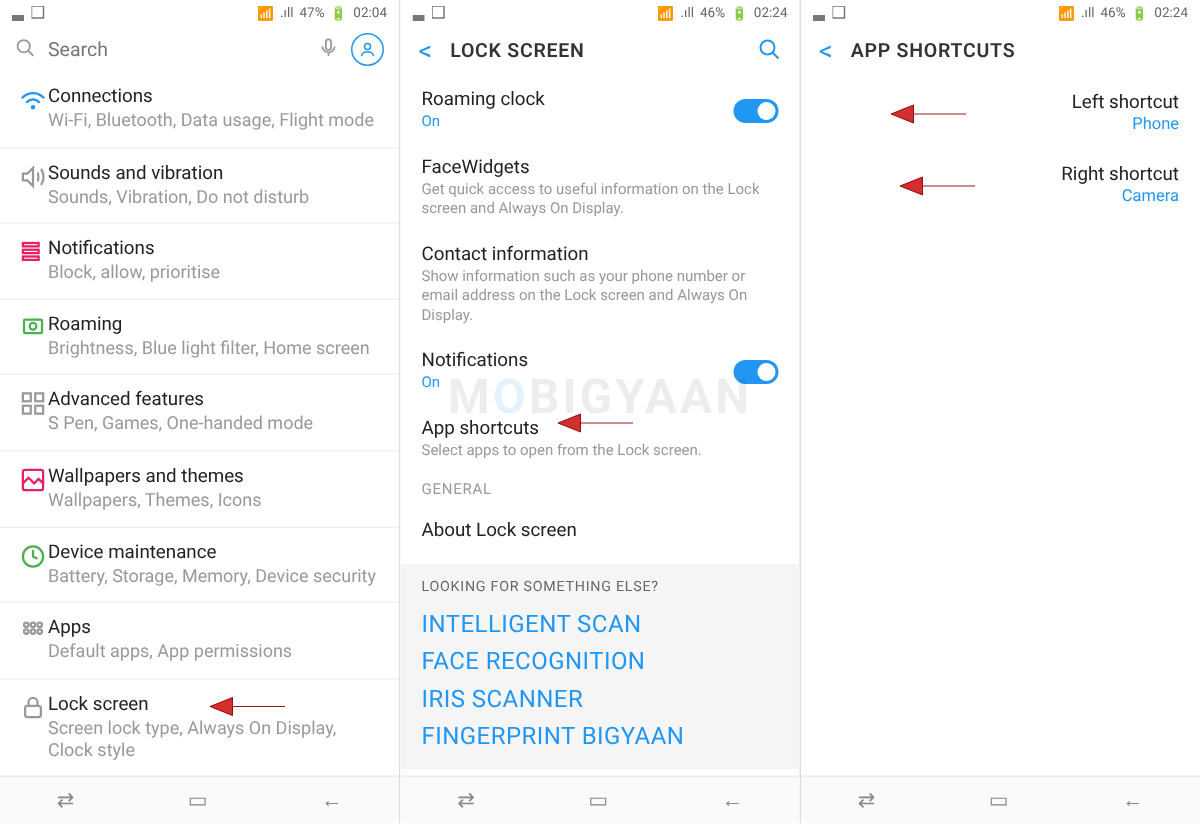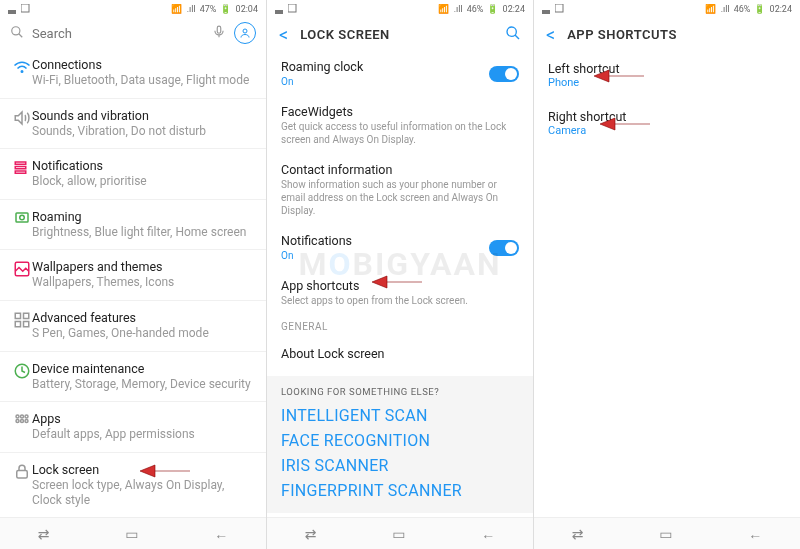--- a/index.html
+++ b/index.html
@@ -44,21 +44,21 @@
 
 .looking-box { background: #f5f5f5; padding: 10px 14px; margin-top: 6px; }
 .looking-title { font-size: 9.5px; color: #666; letter-spacing: 0.5px; margin-bottom: 6px; }
 .looking-link { font-size: 16px; color: #2196f3; padding: 3px 0; display: block; letter-spacing: 0.3px; }
 
 .lock-preview { margin: 8px auto; width: 170px; height: 300px; border-radius: 10px; background: linear-gradient(180deg, #2a3d6b 0%, #3c5a8f 30%, #5a7ab0 55%, #7a8fb5 75%, #1a2340 100%); position: relative; overflow: hidden; }
 .lock-time { position: absolute; top: 50px; left: 50%; transform: translateX(-50%); color: #eaf2ff; font-size: 34px; font-weight: 200; text-align: center; line-height: 1; }
 .lock-icon-left { position: absolute; bottom: 14px; left: 14px; width: 22px; height: 22px; background: #4caf50; border-radius: 50%; }
 .lock-icon-right { position: absolute; bottom: 14px; right: 14px; width: 22px; height: 22px; background: #6a5acd; border-radius: 50%; }
 
-.shortcut-item { padding: 10px 14px; position: relative; }
+.shortcut-item { padding: 10px 14px; position: relative; text-align: right; }
 .shortcut-title { font-size: 12.5px; color: #222; }
 .shortcut-value { font-size: 11px; color: #2196f3; }
 
 .nav-bar { height: 32px; border-top: 1px solid #eee; display: flex; justify-content: space-around; align-items: center; background: #fafafa; }
 .nav-btn { color: #888; font-size: 14px; }
 
 .red-arrow { position: absolute; pointer-events: none; }
 .red-arrow svg { display: block; }
 
 .watermark { position: absolute; top: 48%; left: 50%; transform: translate(-50%, -50%); font-size: 32px; font-weight: 700; color: rgba(0,0,0,0.07); letter-spacing: 2px; pointer-events: none; z-index: 50; }
@@ -157,42 +157,42 @@
               <circle cx="12" cy="10" r="3"></circle>
             </svg>
           </span>
       <div class="item-text">
             <div class="item-title">Roaming</div>
             <div class="item-sub">Brightness, Blue light filter, Home screen</div>
           </div>
     </div>
     <div class="list-item with-divider">
       <span class="item-icon">
-            <svg class="icon-svg" viewBox="0 0 24 24" fill="none" stroke="#e91e63" stroke-width="2">
-              <rect x="3" y="3" width="18" height="18" rx="2"></rect>
-              <path d="M3 15l5-5 5 5 4-4 4 4"></path>
-            </svg>
-          </span>
-      <div class="item-text">
-            <div class="item-title">Wallpapers and themes</div>
-            <div class="item-sub">Wallpapers, Themes, Icons</div>
-          </div>
-    </div>
-    <div class="list-item with-divider">
-      <span class="item-icon">
             <svg class="icon-svg" viewBox="0 0 24 24" fill="none" stroke="#999" stroke-width="2">
               <rect x="3" y="3" width="7" height="7"></rect>
               <rect x="14" y="3" width="7" height="7"></rect>
               <rect x="3" y="14" width="7" height="7"></rect>
               <rect x="14" y="14" width="7" height="7"></rect>
             </svg>
           </span>
       <div class="item-text">
             <div class="item-title">Advanced features</div>
             <div class="item-sub">S Pen, Games, One-handed mode</div>
+          </div>
+    </div>
+    <div class="list-item with-divider">
+      <span class="item-icon">
+            <svg class="icon-svg" viewBox="0 0 24 24" fill="none" stroke="#e91e63" stroke-width="2">
+              <rect x="3" y="3" width="18" height="18" rx="2"></rect>
+              <path d="M3 15l5-5 5 5 4-4 4 4"></path>
+            </svg>
+          </span>
+      <div class="item-text">
+            <div class="item-title">Wallpapers and themes</div>
+            <div class="item-sub">Wallpapers, Themes, Icons</div>
           </div>
     </div>
     <div class="list-item with-divider">
       <span class="item-icon">
             <svg class="icon-svg" viewBox="0 0 24 24" fill="none" stroke="#4caf50" stroke-width="2">
               <circle cx="12" cy="12" r="9"></circle>
               <path d="M12 6v6l4 2"></path>
             </svg>
           </span>
       <div class="item-text">
@@ -311,21 +311,21 @@
     </div>
     <div class="section-label">GENERAL</div>
     <div class="list-item2">
       <div class="item2-title">About Lock screen</div>
     </div>
     <div class="looking-box">
       <div class="looking-title">LOOKING FOR SOMETHING ELSE?</div>
       <a class="looking-link">INTELLIGENT SCAN</a>
       <a class="looking-link">FACE RECOGNITION</a>
       <a class="looking-link">IRIS SCANNER</a>
-      <a class="looking-link">FINGERPRINT SCANNER</a>
+      <a class="looking-link">FINGERPRINT BIGYAAN</a>
     </div>
   </div>
 
   <div class="nav-bar">
     <span class="nav-btn">⇄</span>
     <span class="nav-btn">▭</span>
     <span class="nav-btn">←</span>
   </div>
 </div>
 

